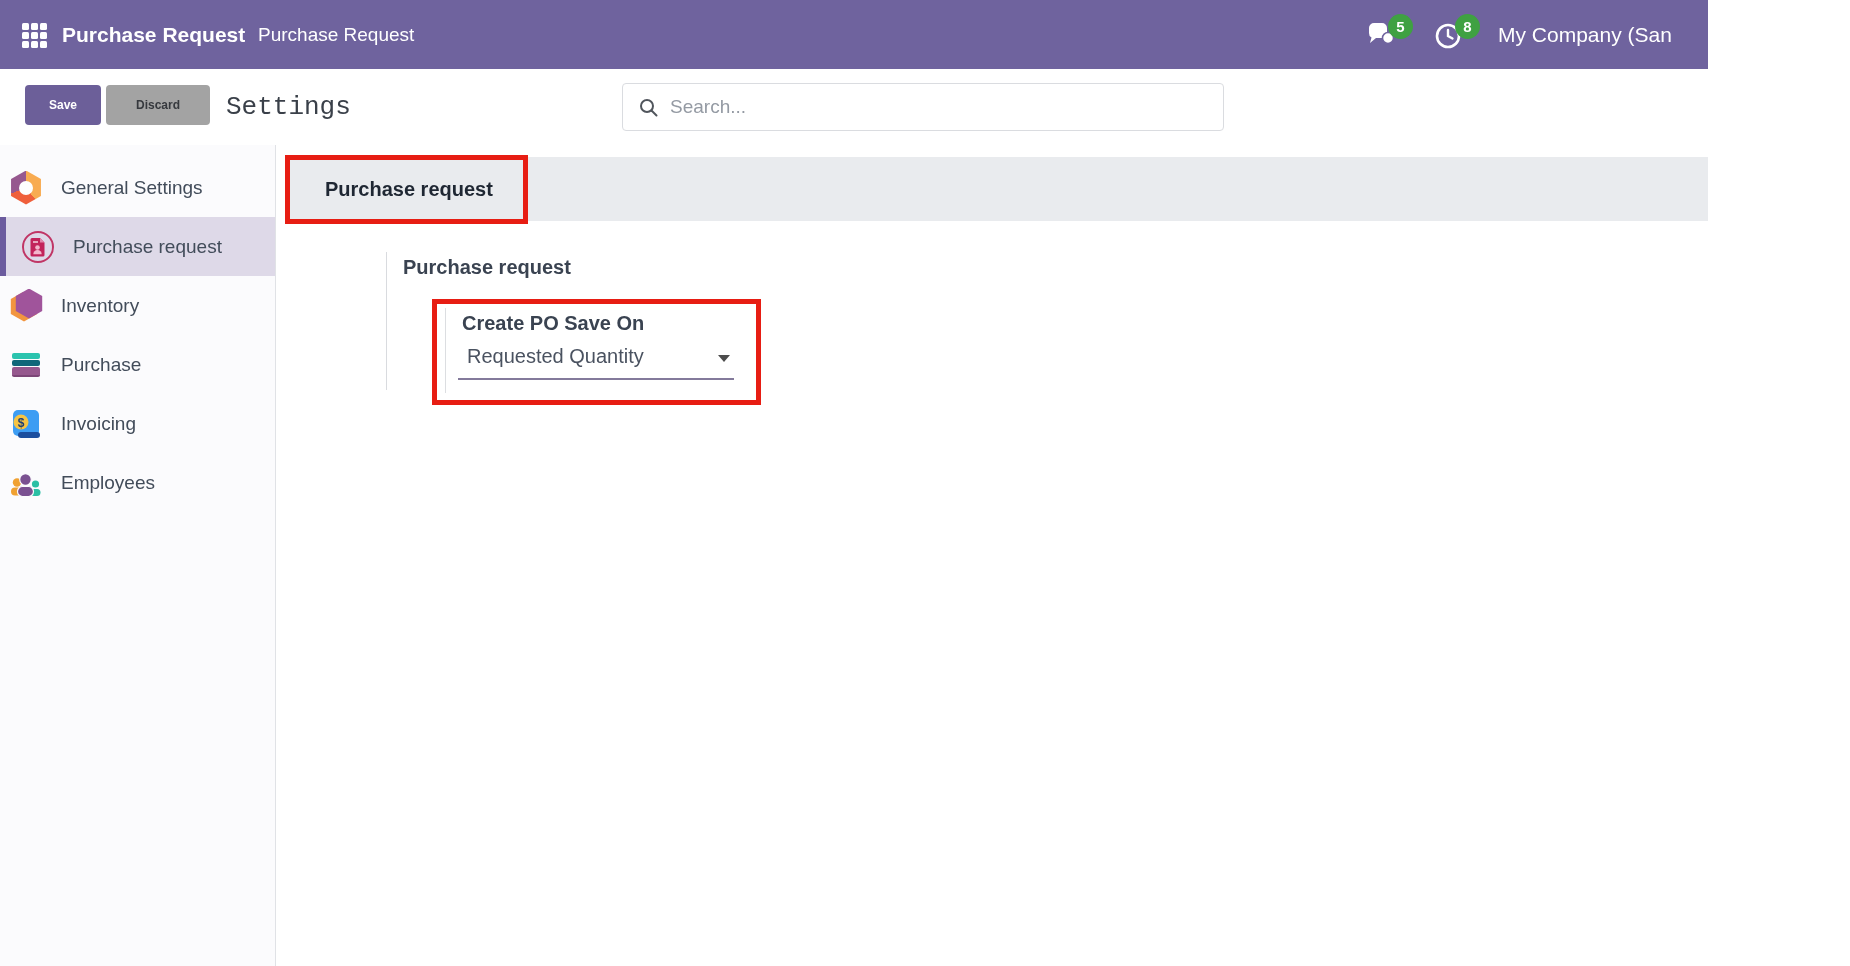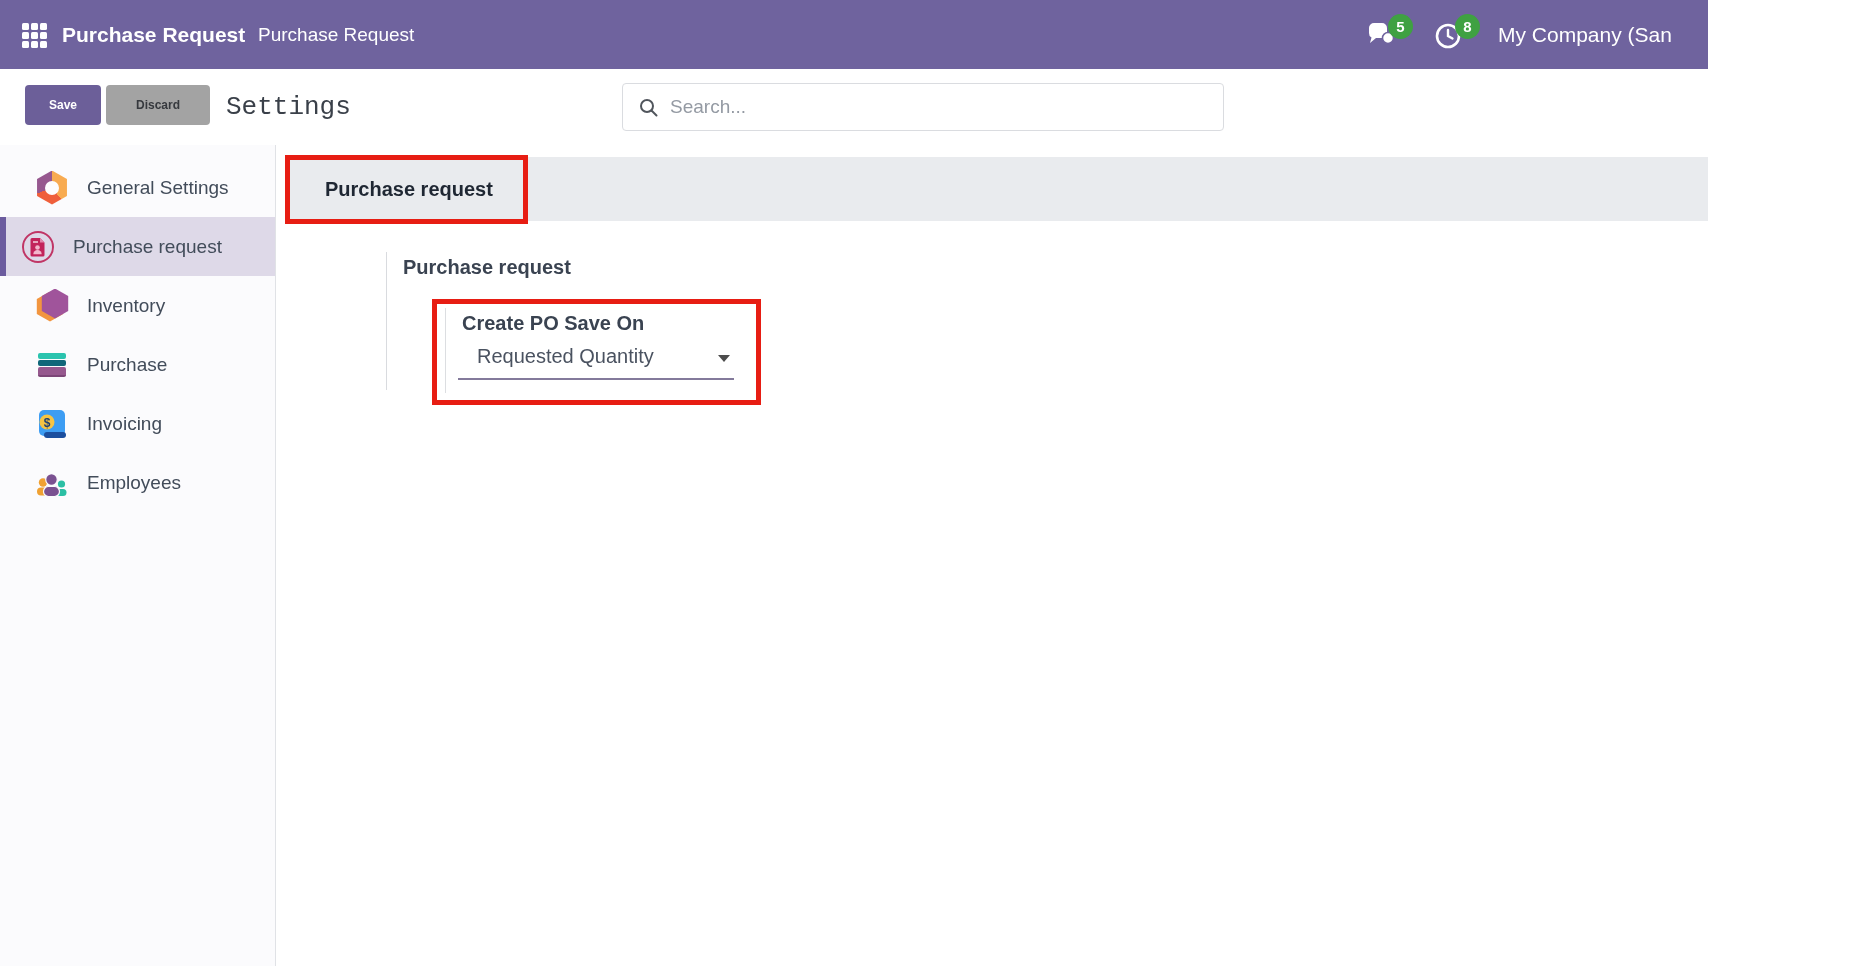--- a/index.html
+++ b/index.html
@@ -31,21 +31,21 @@
   .btn-discard { left:106px; width:104px; background:#a3a3a3; color:#36393e; }
   .page-title { position:absolute; left:226px; top:0; line-height:76px; font-size:26px; color:#3a4049;font-family:Liberation Mono, monospace; }
   .searchbox { position:absolute; left:622px; top:14px; width:602px; height:48px; border:1px solid #dadce0; border-radius:4px;
                display:flex; align-items:center; padding-left:16px; background:#fff; }
   .searchbox input { border:none; outline:none; flex:1; font-size:19px; color:#333; margin-left:12px;
                      font-family:"Liberation Sans", sans-serif; background:transparent; }
   .searchbox input::placeholder { color:#949aa3; }
 
   
   .sidebar { position:absolute; left:0; top:145px; width:276px; height:821px; background:#fbfbfd; border-right:1px solid #e0e2e6; padding-top:13px; }
-  .side-item { height:59px; display:flex; align-items:center; padding-left:35px; cursor:pointer; }
+  .side-item { height:59px; display:flex; align-items:center; padding-left:9px; cursor:pointer; }
   .side-item .ic { width:34px; height:34px; position:relative; flex:0 0 34px; }
   .side-item .lbl { margin-left:18px; font-size:19px; color:#424c5a; }
   .side-item.selected { background:#ded9e8; border-left:6px solid #6b5b9e; padding-left:15px; }
 
   
   .hexagon { width:34px; height:34px; clip-path:polygon(50% 0,94% 25%,94% 75%,50% 100%,6% 75%,6% 25%);
              background:conic-gradient(#f8ab51 0 140deg,#ef5f3b 140deg 250deg,#96588f 250deg 360deg); position:relative; }
   .hexagon .hole { position:absolute; left:10px; top:10px; width:14px; height:14px; border-radius:50%; background:#fdfdfe; }
   .hex-inv-back { position:absolute; left:0; top:3px; width:30px; height:30px; background:#f2953f;
                   clip-path:polygon(50% 0,94% 25%,94% 75%,50% 100%,6% 75%,6% 25%); }
@@ -64,21 +64,21 @@
   .annot { position:absolute; border:5px solid #e71d13; background:transparent; z-index:6; pointer-events:none; }
   .annot-tab { left:285px; top:155px; width:243px; height:69px; }
   .annot-setting { left:432px; top:299px; width:329px; height:106px; }
 
   
   .vline-a { position:absolute; left:386px; top:252px; width:1px; height:138px; background:#d9dbdf; }
   .vline-b { position:absolute; left:445px; top:308px; width:1px; height:85px; background:#dcdee1; }
   .section-title { position:absolute; left:403px; top:256px; font-size:20px; font-weight:700; color:#3a4351; }
   .setting-label { position:absolute; left:462px; top:312px; font-size:20px; font-weight:700; color:#3a4351; }
   .setting-select { position:absolute; left:458px; top:340px; width:276px; height:40px; cursor:pointer; }
-  .setting-value { position:absolute; left:19px; top:5px; font-size:20px; color:#4a5260; }
+  .setting-value { position:absolute; left:9px; top:5px; font-size:20px; color:#4a5260; }
   .caret { position:absolute; right:4px; top:15px; width:0; height:0;
            border-left:6px solid transparent; border-right:6px solid transparent; border-top:7px solid #4c4c4c; }
   .select-underline { position:absolute; left:0; bottom:0; width:276px; height:2px; background:#837a9b; }
 </style>
 </head>
 <body>
 
 <div class="screen">
 
   <div class="topbar">

